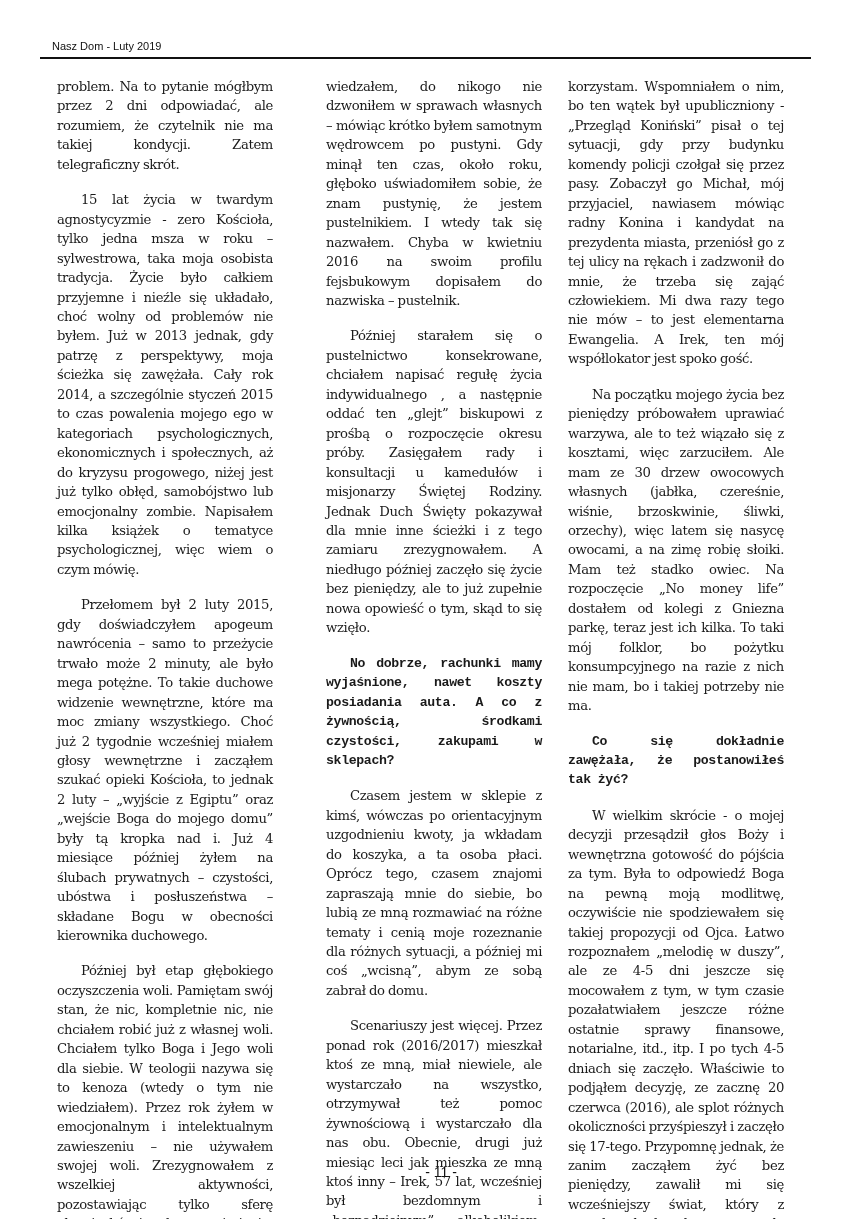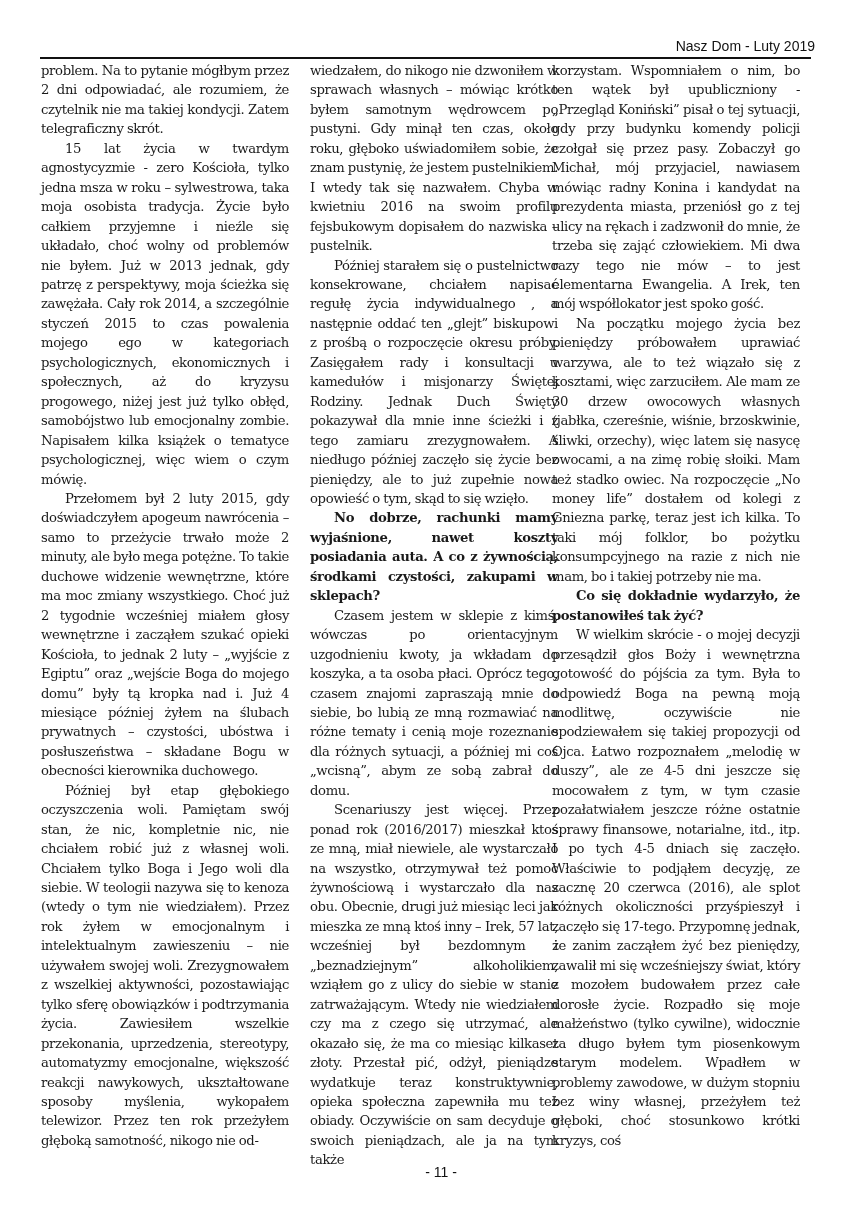--- a/index.html
+++ b/index.html
@@ -1,42 +1,42 @@
 <!DOCTYPE html>
 <html><head>
 <meta charset="utf-8">
 <style>
   html, body { margin: 0; padding: 0; background: #ffffff; }
   body { width: 850px; height: 1219px; position: relative; overflow: hidden; }
   .header {
-    position: absolute; left: 44px; top: 37px; width: 771px;
-    text-align: right;
+    position: absolute; left: 52px; top: 37px; width: 771px;
+    text-align: left;
     font-family: "Liberation Sans", sans-serif;
-    font-size: 14px; color: #111; line-height: 18px;
+    font-size: 11px; color: #111; line-height: 18px;
   }
   .rule {
     position: absolute; left: 40px; top: 57px; width: 771px; height: 2px;
     background: #111;
   }
   .col {
     position: absolute; top: 61px; width: 248px;
     font-family: "DejaVu Serif", serif;
     font-size: 13.2px; line-height: 19.45px; color: #1a1a1a;
     letter-spacing: -0.35px;
     word-spacing: -0.5px;
   }
   .col1 { left: 41px; }
   .col2 { left: 310px; }
   .col3 { left: 552px; }
   .col p {
-    margin: 0; text-align: justify; text-indent: 24px;
+    margin: 16px; text-align: justify; text-indent: 24px;
     hyphens: manual;
   }
   .col p.noindent { text-indent: 0; }
-  .col p.q { font-weight: bold; }
+  .col p.q { font-weight: bold; font-family: Liberation Mono, monospace; }
   .footer {
     position: absolute; left: 16px; top: 1164px; width: 850px; text-align: center;
     font-family: "Liberation Sans", sans-serif; font-size: 14px; color: #111;
   }
 </style>
 </head>
 <body>
 
 <div class="header">Nasz Dom - Luty 2019</div>
 <div class="rule"></div>
@@ -52,17 +52,17 @@
   <p class="noindent">wiedzałem, do nikogo nie dzwoniłem w sprawach własnych – mówiąc krótko byłem samotnym wędrowcem po pustyni. Gdy minął ten czas, około roku, głęboko uświadomiłem sobie, że znam pustynię, że jestem pustelnikiem. I wtedy tak się nazwałem. Chyba w kwietniu 2016 na swoim profilu fejsbukowym dopisałem do nazwiska – pustelnik.</p>
   <p>Później starałem się o pustelnictwo konsekrowane, chciałem napisać regułę życia indywidualnego , a następnie oddać ten „glejt” biskupowi z prośbą o rozpoczęcie okresu próby. Zasięgałem rady i konsultacji u kamedułów i misjonarzy Świętej Rodziny. Jednak Duch Święty pokazywał dla mnie inne ścieżki i z tego zamiaru zrezygnowałem. A niedługo później zaczęło się życie bez pieniędzy, ale to już zupełnie nowa opowieść o tym, skąd to się wzięło.</p>
   <p class="q">No dobrze, rachunki mamy wyjaśnione, nawet koszty posiadania auta. A co z żywnością, środkami czystości, zakupami w sklepach?</p>
   <p>Czasem jestem w sklepie z kimś, wówczas po orientacyjnym uzgodnieniu kwoty, ja wkładam do koszyka, a ta osoba płaci. Oprócz tego, czasem znajomi zapraszają mnie do siebie, bo lubią ze mną rozmawiać na różne tematy i cenią moje rozeznanie dla różnych sytuacji, a później mi coś „wcisną”, abym ze sobą zabrał do domu.</p>
   <p>Scenariuszy jest więcej. Przez ponad rok (2016/2017) mieszkał ktoś ze mną, miał niewiele, ale wystarczało na wszystko, otrzymywał też pomoc żywnościową i wystarczało dla nas obu. Obecnie, drugi już miesiąc leci jak mieszka ze mną ktoś inny – Irek, 57 lat, wcześniej był bezdomnym i „beznadziejnym” alkoholikiem, wziąłem go z ulicy do siebie w stanie zatrważającym. Wtedy nie wiedziałem czy ma z czego się utrzymać, ale okazało się, że ma co miesiąc kilkaset złoty. Przestał pić, odżył, pieniądze wydatkuje teraz konstruktywnie, opieka społeczna zapewniła mu też obiady. Oczywiście on sam decyduje o swoich pieniądzach, ale ja na tym także</p>
 </div>
 
 <div class="col col3">
   <p class="noindent">korzystam. Wspomniałem o nim, bo ten wątek był upubliczniony - „Przegląd Koniński” pisał o tej sytuacji, gdy przy budynku komendy policji czołgał się przez pasy. Zobaczył go Michał, mój przyjaciel, nawiasem mówiąc radny Konina i kandydat na prezydenta miasta, przeniósł go z tej ulicy na rękach i zadzwonił do mnie, że trzeba się zająć człowiekiem. Mi dwa razy tego nie mów – to jest elementarna Ewangelia. A Irek, ten mój współlokator jest spoko gość.</p>
   <p>Na początku mojego życia bez pieniędzy próbowałem uprawiać warzywa, ale to też wiązało się z kosztami, więc zarzuciłem. Ale mam ze 30 drzew owocowych własnych (jabłka, czereśnie, wiśnie, brzoskwinie, śliwki, orzechy), więc latem się nasycę owocami, a na zimę robię słoiki. Mam też stadko owiec. Na rozpoczęcie „No money life” dostałem od kolegi z Gniezna parkę, teraz jest ich kilka. To taki mój folklor, bo pożytku konsumpcyjnego na razie z nich nie mam, bo i takiej potrzeby nie ma.</p>
-  <p class="q">Co się dokładnie wydarzyło, że postanowiłeś tak żyć?</p>
+  <p class="q">Co się dokładnie zawężała, że postanowiłeś tak żyć?</p>
   <p>W wielkim skrócie - o mojej decyzji przesądził głos Boży i wewnętrzna gotowość do pójścia za tym. Była to odpowiedź Boga na pewną moją modlitwę, oczywiście nie spodziewałem się takiej propozycji od Ojca. Łatwo rozpoznałem „melodię w duszy”, ale ze 4-5 dni jeszcze się mocowałem z tym, w tym czasie pozałatwiałem jeszcze różne ostatnie sprawy finansowe, notarialne, itd., itp. I po tych 4-5 dniach się zaczęło. Właściwie to podjąłem decyzję, ze zacznę 20 czerwca (2016), ale splot różnych okoliczności przyśpieszył i zaczęło się 17-tego. Przypomnę jednak, że zanim zacząłem żyć bez pieniędzy, zawalił mi się wcześniejszy świat, który z mozołem budowałem przez całe dorosłe życie. Rozpadło się moje małżeństwo (tylko cywilne), widocznie za długo byłem tym piosenkowym starym modelem. Wpadłem w problemy zawodowe, w dużym stopniu bez winy własnej, przeżyłem też głęboki, choć stosunkowo krótki kryzys, coś</p>
 </div>
 
 <div class="footer">- 11 -</div>
 
 </body></html>

